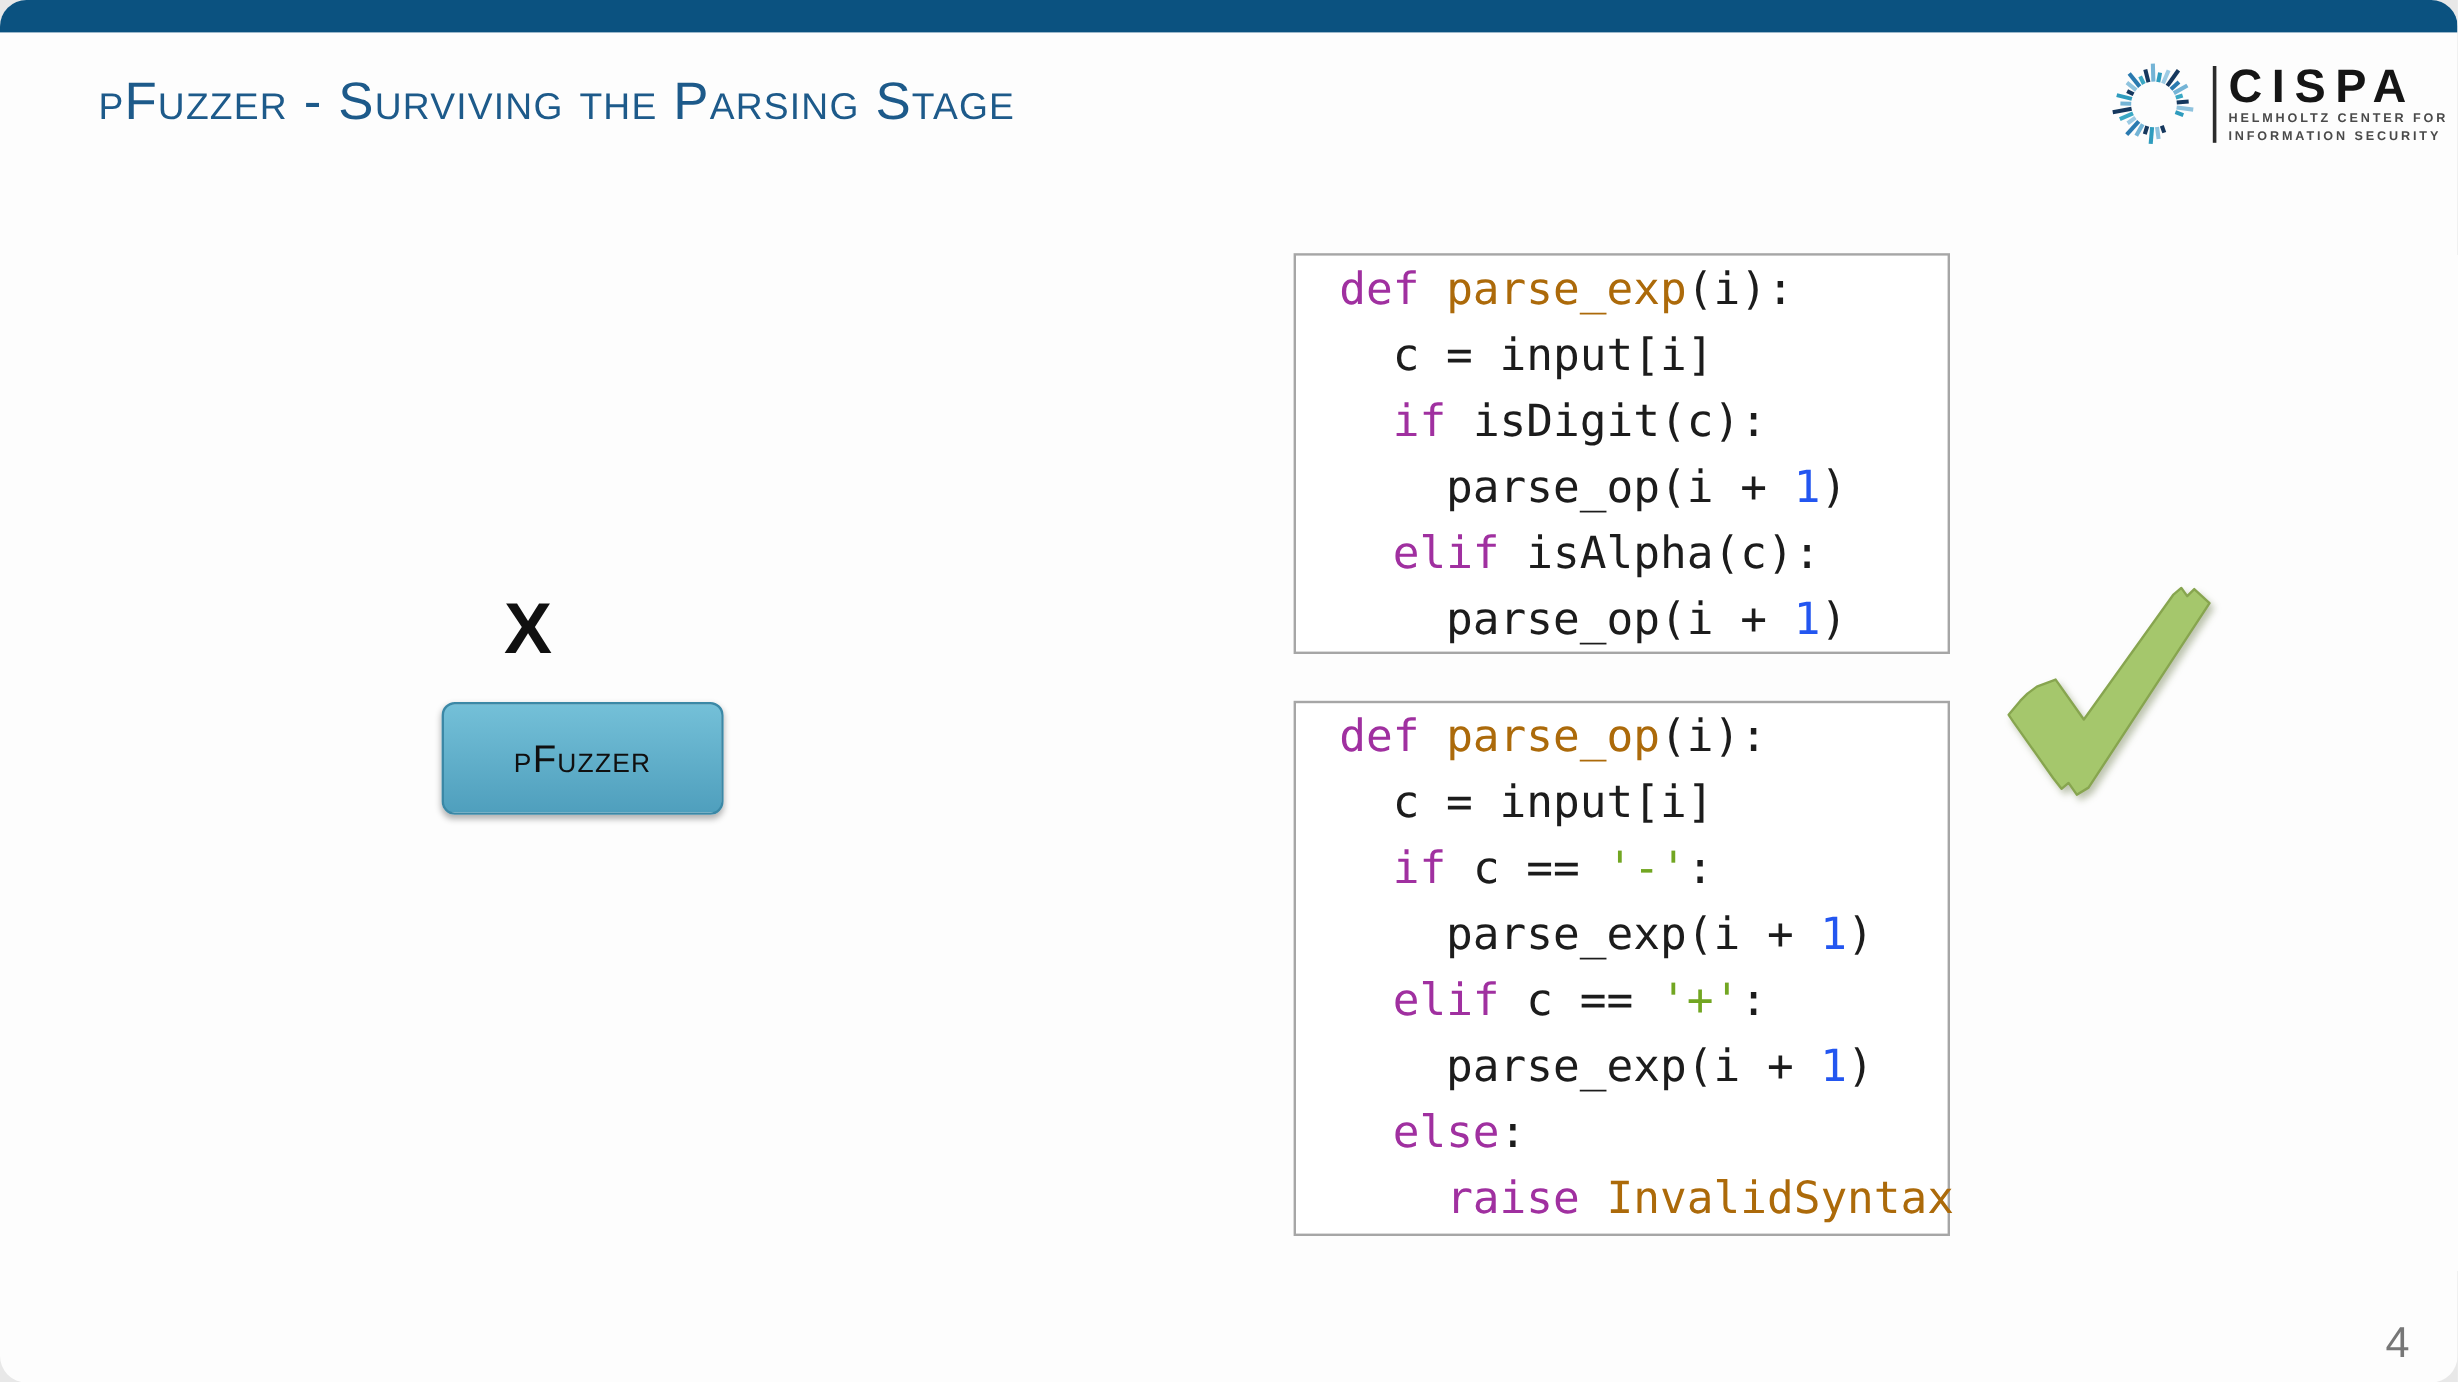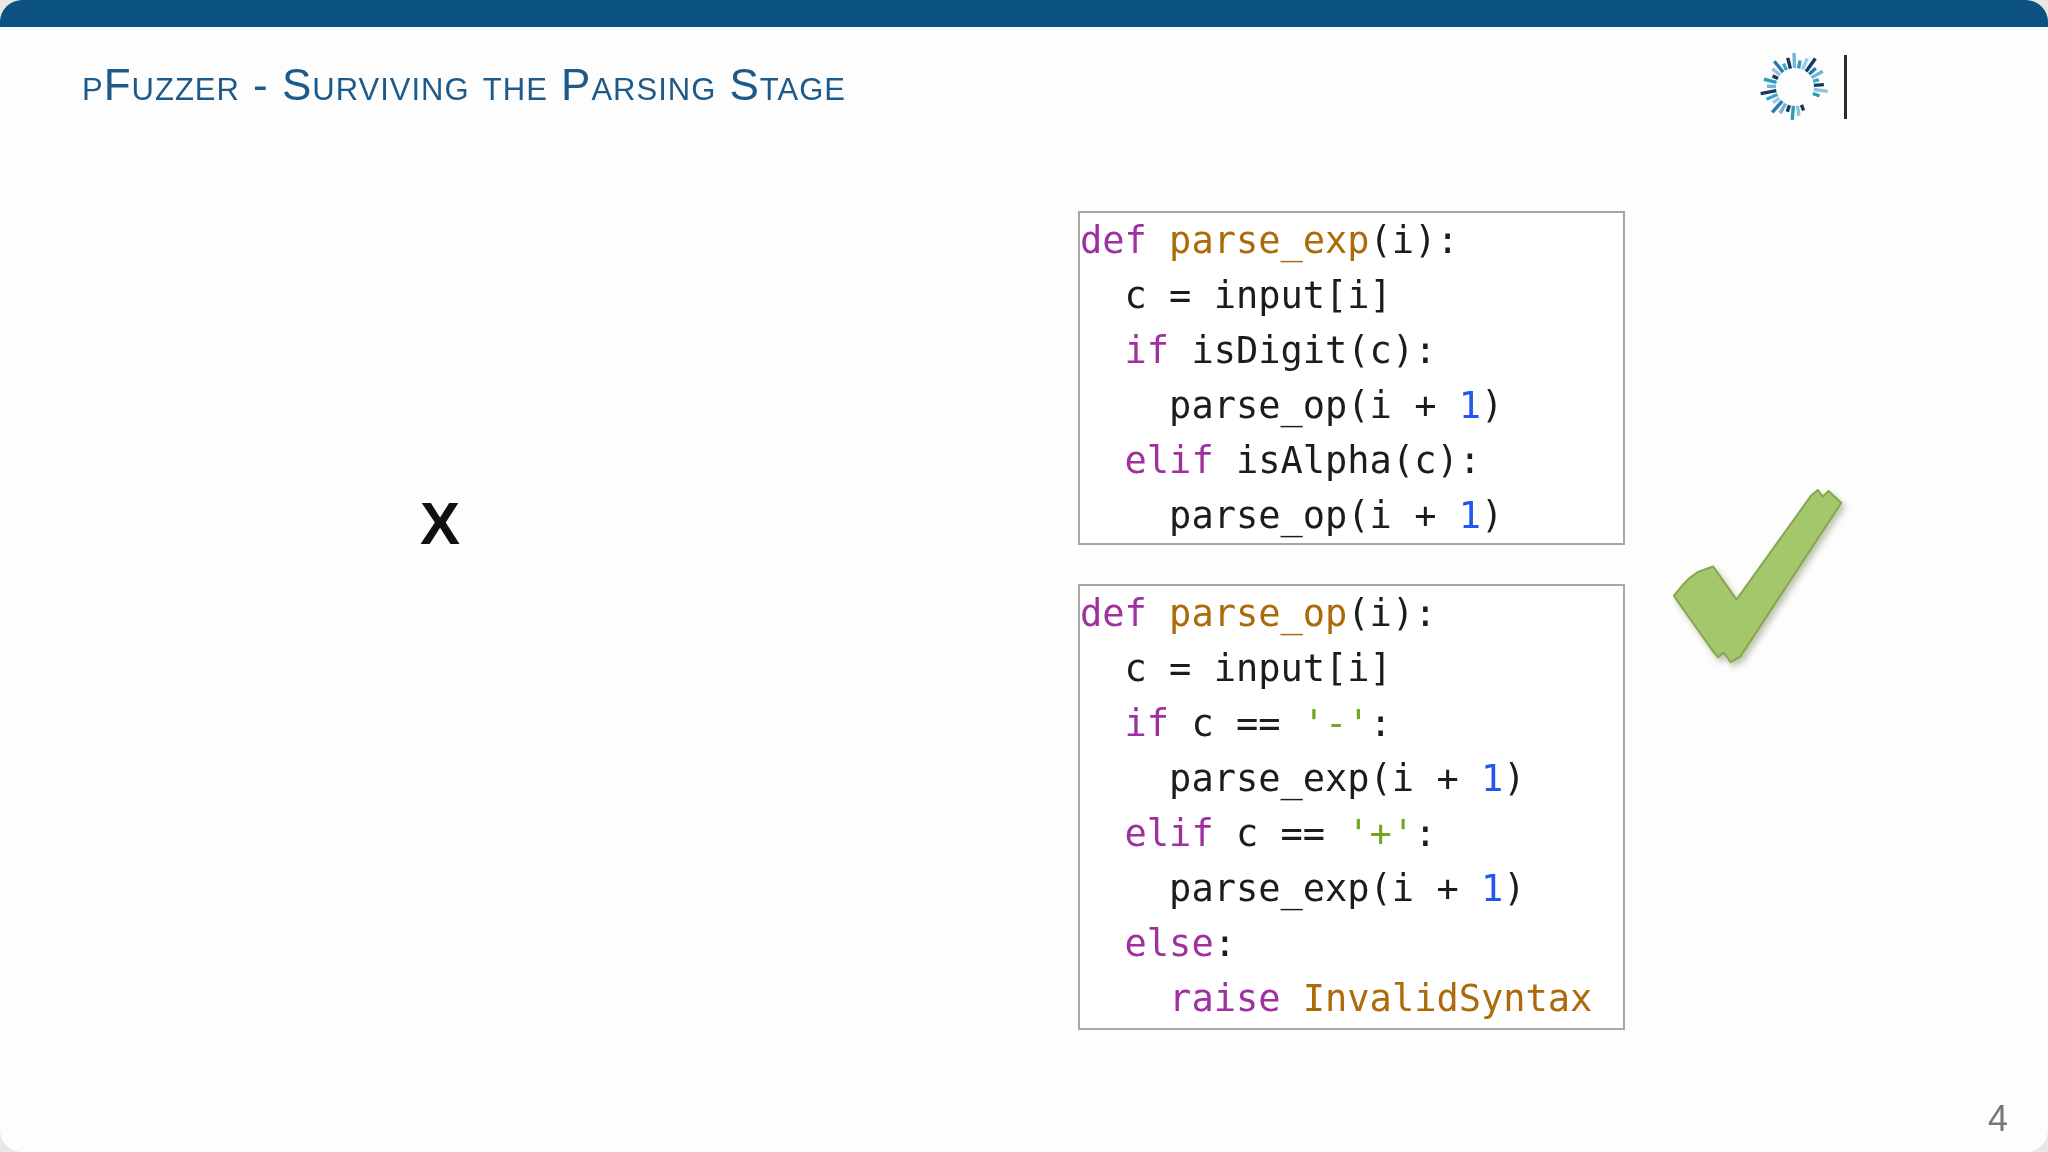--- a/index.html
+++ b/index.html
@@ -60,21 +60,21 @@
     font-size:32px;font-weight:500;
     font-variant-caps:small-caps;letter-spacing:1px;
     color:var(--fuzzer-text,#101010);
   }
   
   .code-box{
     position:absolute;left:1078px;width:547px;
     box-sizing:border-box;
     background:#ffffff;
     border:2px solid var(--code-box-border,#a6a6a6);
-    padding:0 0 0 0;
+    padding:0 0 0 36px;
     font-family:"DejaVu Sans Mono","Liberation Mono",monospace;
     font-size:37px;line-height:55px;
     white-space:pre;
     color:var(--code-plain,#1c1c1c);
   }
   .code-box-1{top:211px;height:334px;}
   .code-box-2{top:584px;height:446px;}
   .tok-kw{color:var(--code-keyword,#a030a0);}
   .tok-fn{color:var(--code-function,#ac6a0a);}
   .tok-num{color:var(--code-number,#2356f0);}
@@ -130,24 +130,32 @@
         <line x1="46.48" y1="21.54" x2="51.21" y2="10.51" stroke="#9dcbe4" stroke-width="3.4"></line>
         <line x1="50.06" y1="23.55" x2="59.37" y2="10.54" stroke="#16385e" stroke-width="3.4"></line>
         <line x1="53.12" y1="26.29" x2="59.81" y2="20.26" stroke="#2a7ab0" stroke-width="3.4"></line>
         <line x1="55.52" y1="29.62" x2="66.82" y2="23.19" stroke="#74b4d6" stroke-width="3.4"></line>
         <line x1="57.15" y1="33.38" x2="62.88" y2="31.61" stroke="#3aa8c4" stroke-width="3.4"></line>
         <line x1="57.93" y1="37.41" x2="67.90" y2="36.57" stroke="#16385e" stroke-width="3.4"></line>
         <line x1="57.83" y1="41.51" x2="71.71" y2="43.36" stroke="#8fc3de" stroke-width="3.4"></line>
         <line x1="56.85" y1="45.50" x2="63.43" y2="47.89" stroke="#2f9cbe" stroke-width="3.4"></line>
       </svg>
     <div class="logo-divider"></div>
+    <div class="logo-textcol">
+      <div class="logo-name">CISPA</div>
+      <div class="logo-sub">HELMHOLTZ CENTER FOR</div>
+      <div class="logo-sub">INFORMATION SECURITY</div>
+    </div>
   </div>
 
   <div class="input-x">X</div>
 
+  <div class="fuzzer-box">
+    <span class="fuzzer-label">pFuzzer</span>
+  </div>
 
   <div class="code-box code-box-1"><div><span class="tok-kw">def </span><span class="tok-fn">parse_exp</span><span class="tok-pl">(i):</span></div><div><span class="tok-pl">  c = input[i]</span></div><div><span class="tok-pl">  </span><span class="tok-kw">if</span><span class="tok-pl"> isDigit(c):</span></div><div><span class="tok-pl">    parse_op(i + </span><span class="tok-num">1</span><span class="tok-pl">)</span></div><div><span class="tok-pl">  </span><span class="tok-kw">elif</span><span class="tok-pl"> isAlpha(c):</span></div><div><span class="tok-pl">    parse_op(i + </span><span class="tok-num">1</span><span class="tok-pl">)</span></div></div>
   <div class="code-box code-box-2"><div><span class="tok-kw">def </span><span class="tok-fn">parse_op</span><span class="tok-pl">(i):</span></div><div><span class="tok-pl">  c = input[i]</span></div><div><span class="tok-pl">  </span><span class="tok-kw">if</span><span class="tok-pl"> c == </span><span class="tok-str">'-'</span><span class="tok-pl">:</span></div><div><span class="tok-pl">    parse_exp(i + </span><span class="tok-num">1</span><span class="tok-pl">)</span></div><div><span class="tok-pl">  </span><span class="tok-kw">elif</span><span class="tok-pl"> c == </span><span class="tok-str">'+'</span><span class="tok-pl">:</span></div><div><span class="tok-pl">    parse_exp(i + </span><span class="tok-num">1</span><span class="tok-pl">)</span></div><div><span class="tok-pl">  </span><span class="tok-kw">else</span><span class="tok-pl">:</span></div><div><span class="tok-pl">    </span><span class="tok-kw">raise</span><span class="tok-pl"> </span><span class="tok-fn">InvalidSyntax</span></div></div>
 
   <svg class="checkmark" viewBox="0 0 190 200">
     <path class="check-path" d="M 16 104 L 22 98 L 30 92 L 46 86 L 70 120 L 146 14 L 153 8 L 158 15 L 164 9 L 177 21 L 74 178 L 64 184 L 57 174 L 51 179 L 44 170 L 10 122 L 6 116 Z"></path>
   </svg>
 
   <div class="page-number">4</div>
 

